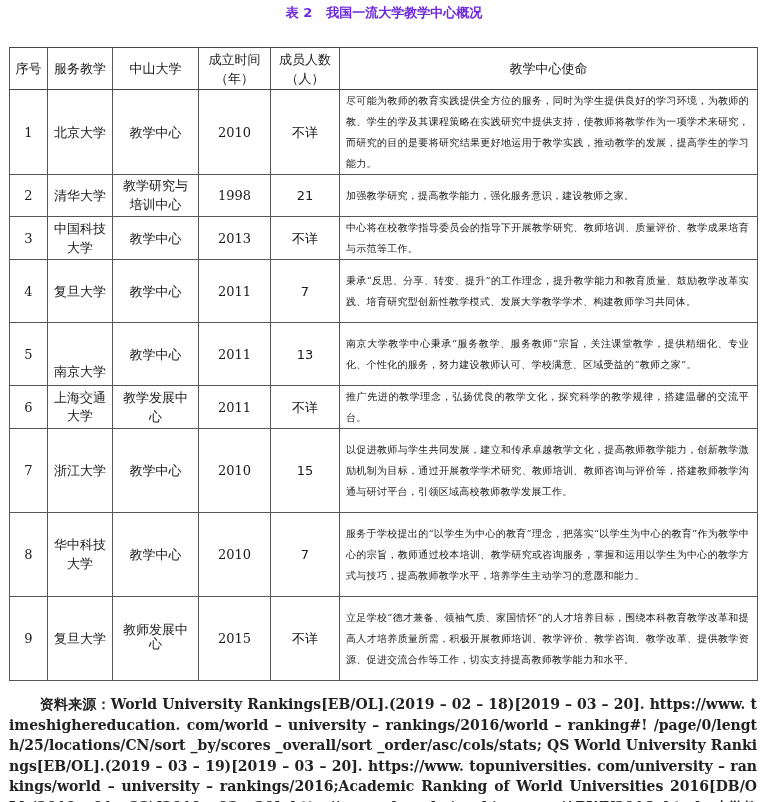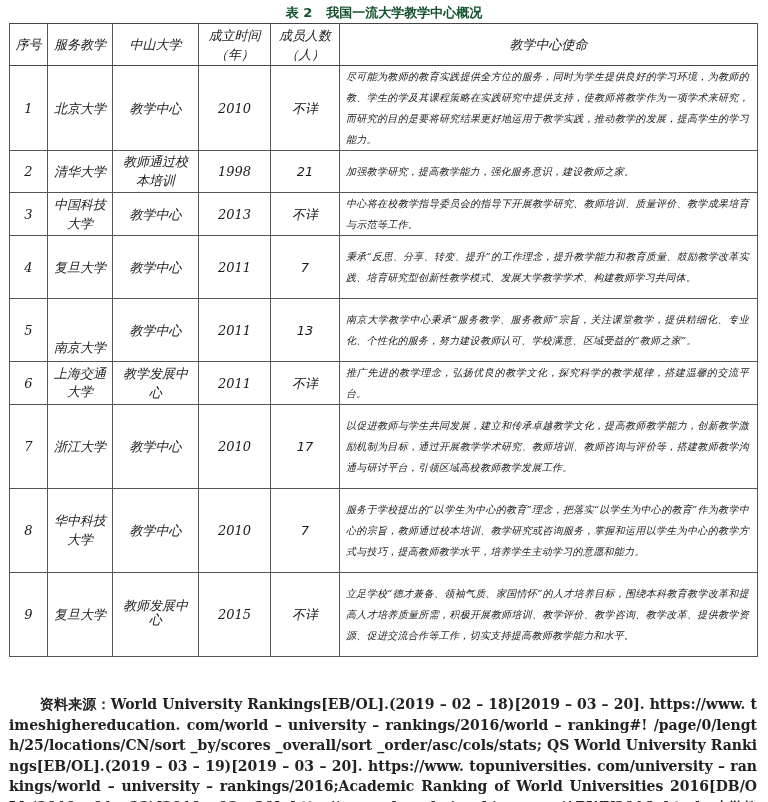--- a/index.html
+++ b/index.html
@@ -4,26 +4,26 @@
 <style>
   html, body { margin: 0; padding: 0; background: #ffffff; }
   body {
     width: 768px; height: 802px; overflow: hidden; position: relative;
     font-family: "DejaVu Serif", "Liberation Serif", serif;
     color: #1a1a1a;
   }
   .caption {
     position: absolute; top: 4px; left: 0; width: 768px; text-align: center;
     font-family: "DejaVu Sans", sans-serif; font-weight: bold; font-size: 13px;
-    line-height: 18px; color: #14532d;
+    line-height: 18px; color: #6d28d9;
   }
   .caption .num { margin-right: 14px; }
   table.main {
-    position: absolute; left: 9px; top: 23px; width: 748px;
-    border-collapse: collapse; table-layout: fixed; font-style: italic;
+    position: absolute; left: 9px; top: 47px; width: 748px;
+    border-collapse: collapse; table-layout: fixed;
   }
   table.main td, table.main th {
     border: 1px solid #555; padding: 0; vertical-align: middle;
     font-size: 13px; line-height: 21px; text-align: center;
   }
   table.main th {
     font-family: "DejaVu Sans", sans-serif; font-weight: normal; font-size: 13px;
     border-top: 1.5px solid #444; border-bottom: 1.5px solid #444;
     height: 41px; line-height: 19px;
   }
@@ -70,21 +70,21 @@
         <td><span>1</span></td>
         <td class="cjk-cell"><span style="display: inline-block; max-width: 52px; line-height: 19px;">北京大学</span></td>
         <td class="cjk-cell"><span style="display: inline-block; max-width: 70px; line-height: 19px;">教学中心</span></td>
         <td><span>2010</span></td>
         <td class="cjk-cell"><span>不详</span></td>
         <td class="mission"><span>尽可能为教师的教育实践提供全方位的服务，同时为学生提供良好的学习环境，为教师的教、学生的学及其课程策略在实践研究中提供支持，使教师将教学作为一项学术来研究，而研究的目的是要将研究结果更好地运用于教学实践，推动教学的发展，提高学生的学习能力。</span></td>
       </tr>
       <tr style="height: 42px;">
         <td><span>2</span></td>
         <td class="cjk-cell"><span style="display: inline-block; max-width: 52px; line-height: 19px;">清华大学</span></td>
-        <td class="cjk-cell"><span style="display: inline-block; max-width: 70px; line-height: 19px;">教师通过校本培训</span></td>
+        <td class="cjk-cell"><span style="display: inline-block; max-width: 70px; line-height: 19px;">教学研究与培训中心</span></td>
         <td><span>1998</span></td>
         <td class="cjk-cell"><span>21</span></td>
         <td class="mission"><span>加强教学研究，提高教学能力，强化服务意识，建设教师之家。</span></td>
       </tr>
       <tr style="height: 42px;">
         <td><span>3</span></td>
         <td class="cjk-cell"><span style="display: inline-block; max-width: 52px; line-height: 19px;">中国科技大学</span></td>
         <td class="cjk-cell"><span style="display: inline-block; max-width: 70px; line-height: 19px;">教学中心</span></td>
         <td><span>2013</span></td>
         <td class="cjk-cell"><span>不详</span></td>
@@ -112,21 +112,21 @@
         <td class="cjk-cell"><span style="display: inline-block; max-width: 70px; line-height: 19px;">教学发展中心</span></td>
         <td><span>2011</span></td>
         <td class="cjk-cell"><span>不详</span></td>
         <td class="mission"><span>推广先进的教学理念，弘扬优良的教学文化，探究科学的教学规律，搭建温馨的交流平台。</span></td>
       </tr>
       <tr style="height: 84px;">
         <td><span>7</span></td>
         <td class="cjk-cell"><span style="display: inline-block; max-width: 52px; line-height: 19px;">浙江大学</span></td>
         <td class="cjk-cell"><span style="display: inline-block; max-width: 70px; line-height: 19px;">教学中心</span></td>
         <td><span>2010</span></td>
-        <td class="cjk-cell"><span>17</span></td>
+        <td class="cjk-cell"><span>15</span></td>
         <td class="mission"><span>以促进教师与学生共同发展，建立和传承卓越教学文化，提高教师教学能力，创新教学激励机制为目标，通过开展教学学术研究、教师培训、教师咨询与评价等，搭建教师教学沟通与研讨平台，引领区域高校教师教学发展工作。</span></td>
       </tr>
       <tr style="height: 84px;">
         <td><span>8</span></td>
         <td class="cjk-cell"><span style="display: inline-block; max-width: 52px; line-height: 19px;">华中科技大学</span></td>
         <td class="cjk-cell"><span style="display: inline-block; max-width: 70px; line-height: 19px;">教学中心</span></td>
         <td><span>2010</span></td>
         <td class="cjk-cell"><span>7</span></td>
         <td class="mission"><span>服务于学校提出的“以学生为中心的教育”理念，把落实“以学生为中心的教育”作为教学中心的宗旨，教师通过校本培训、教学研究或咨询服务，掌握和运用以学生为中心的教学方式与技巧，提高教师教学水平，培养学生主动学习的意愿和能力。</span></td>
       </tr>

